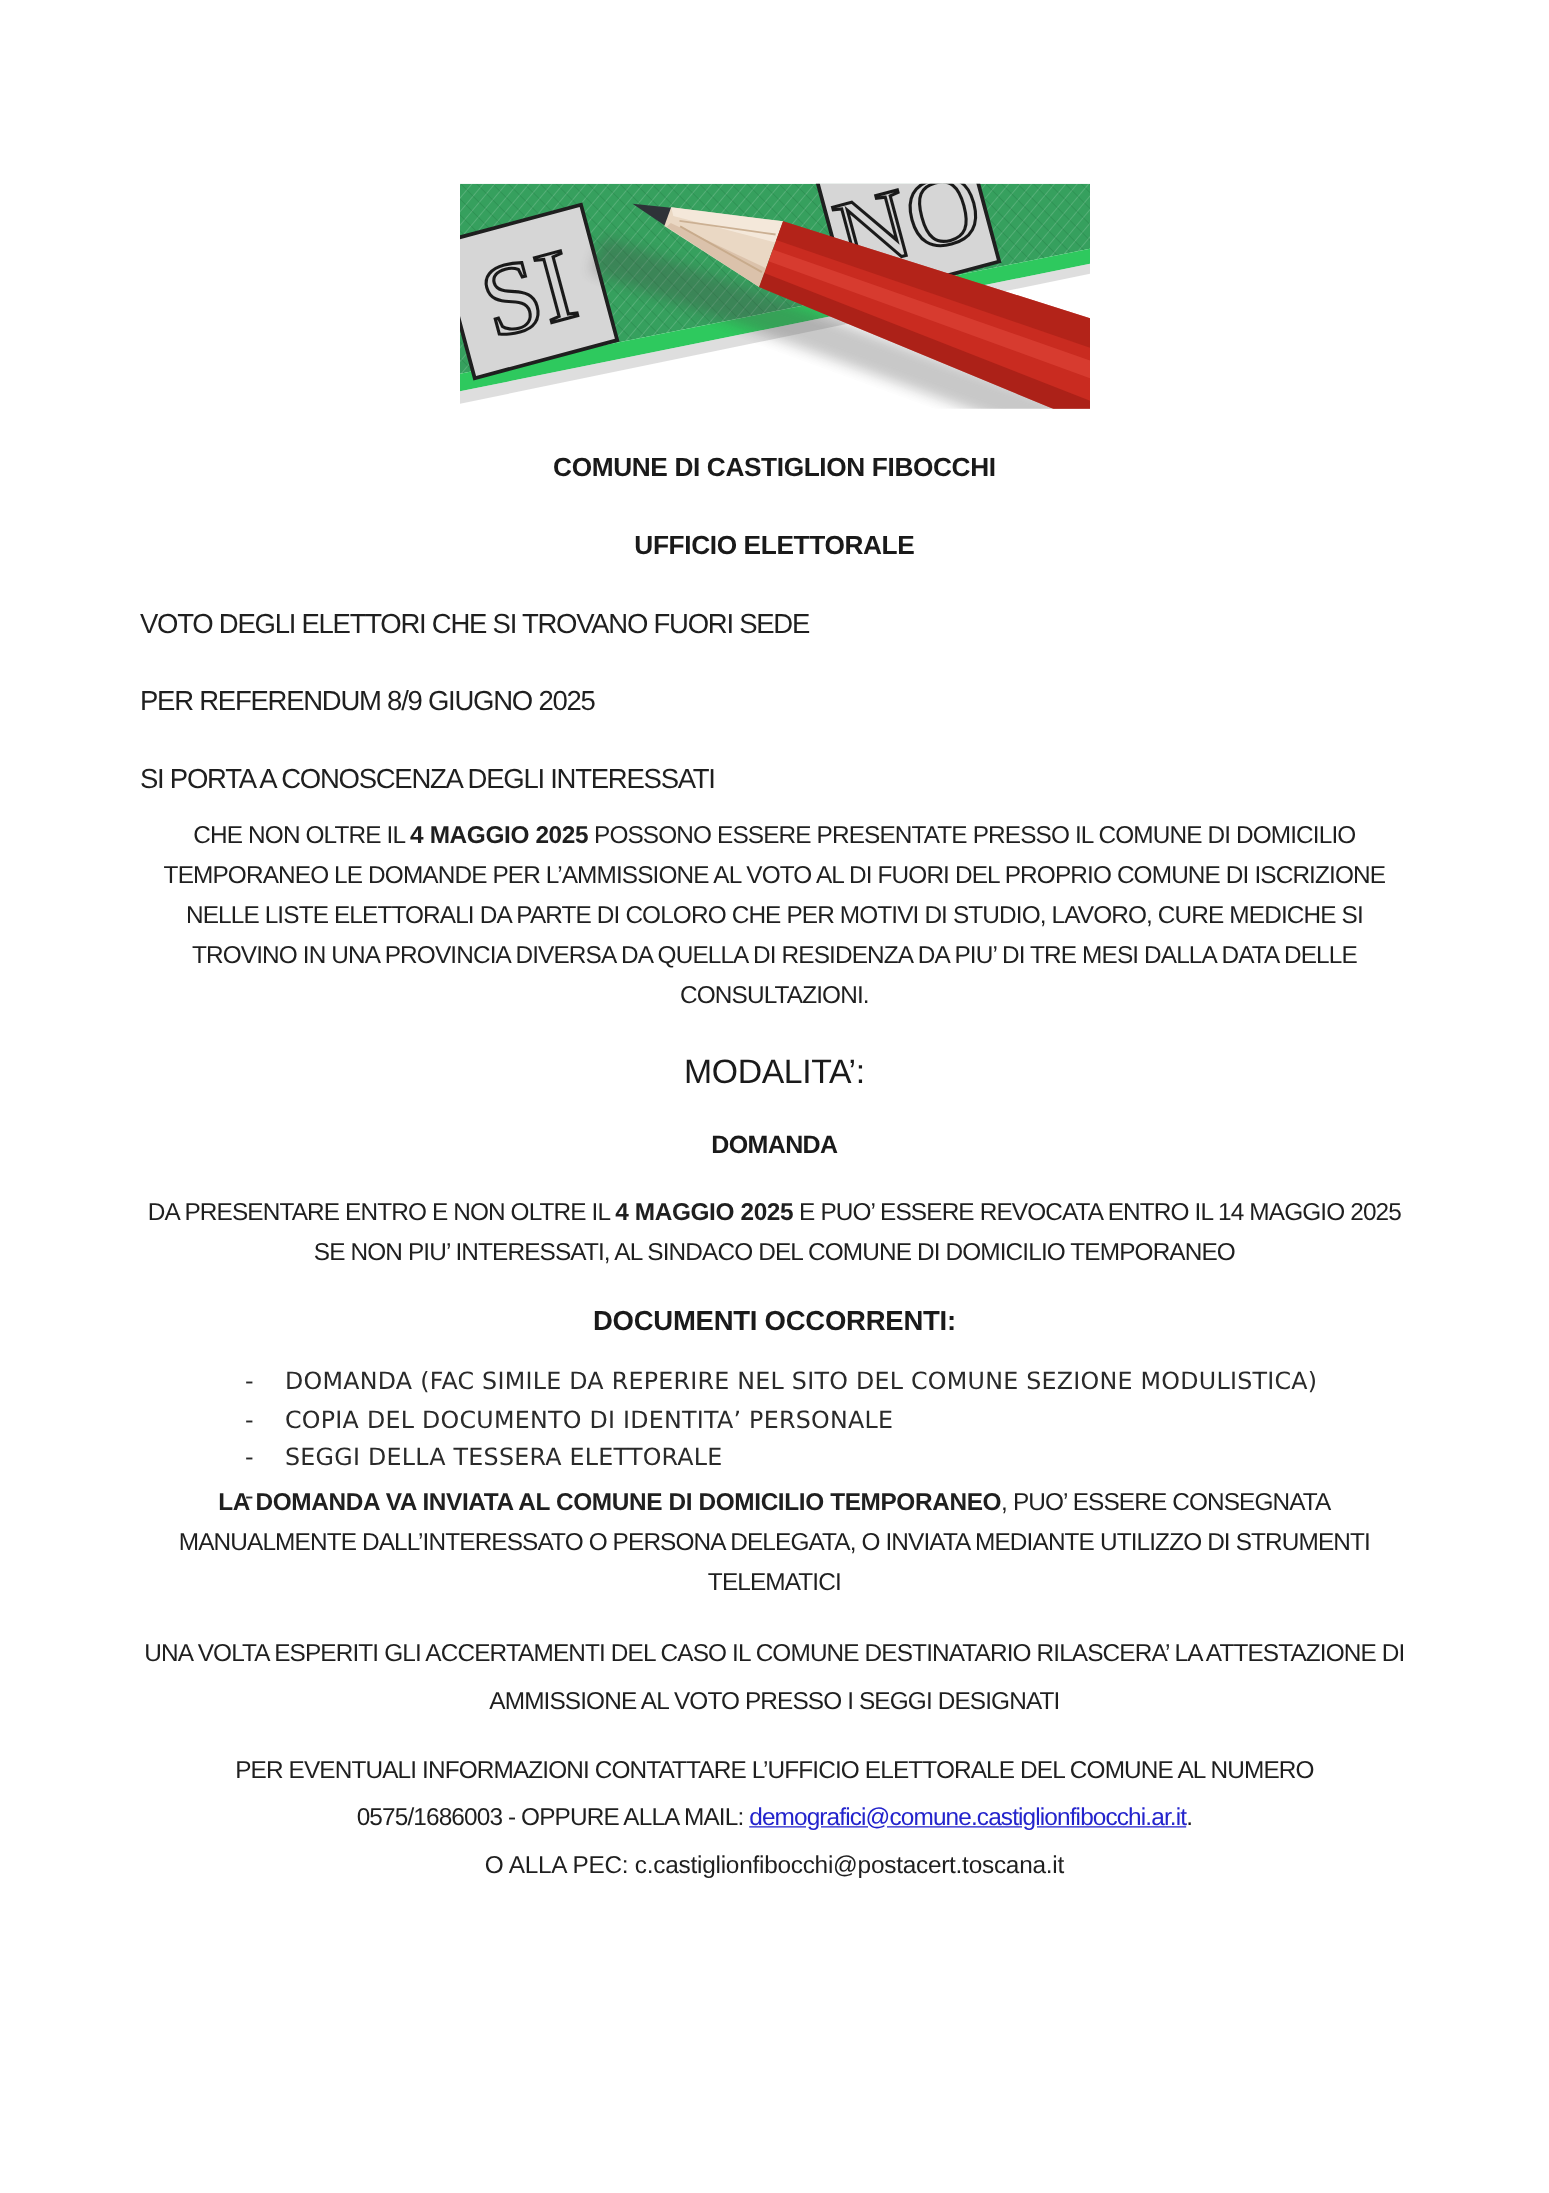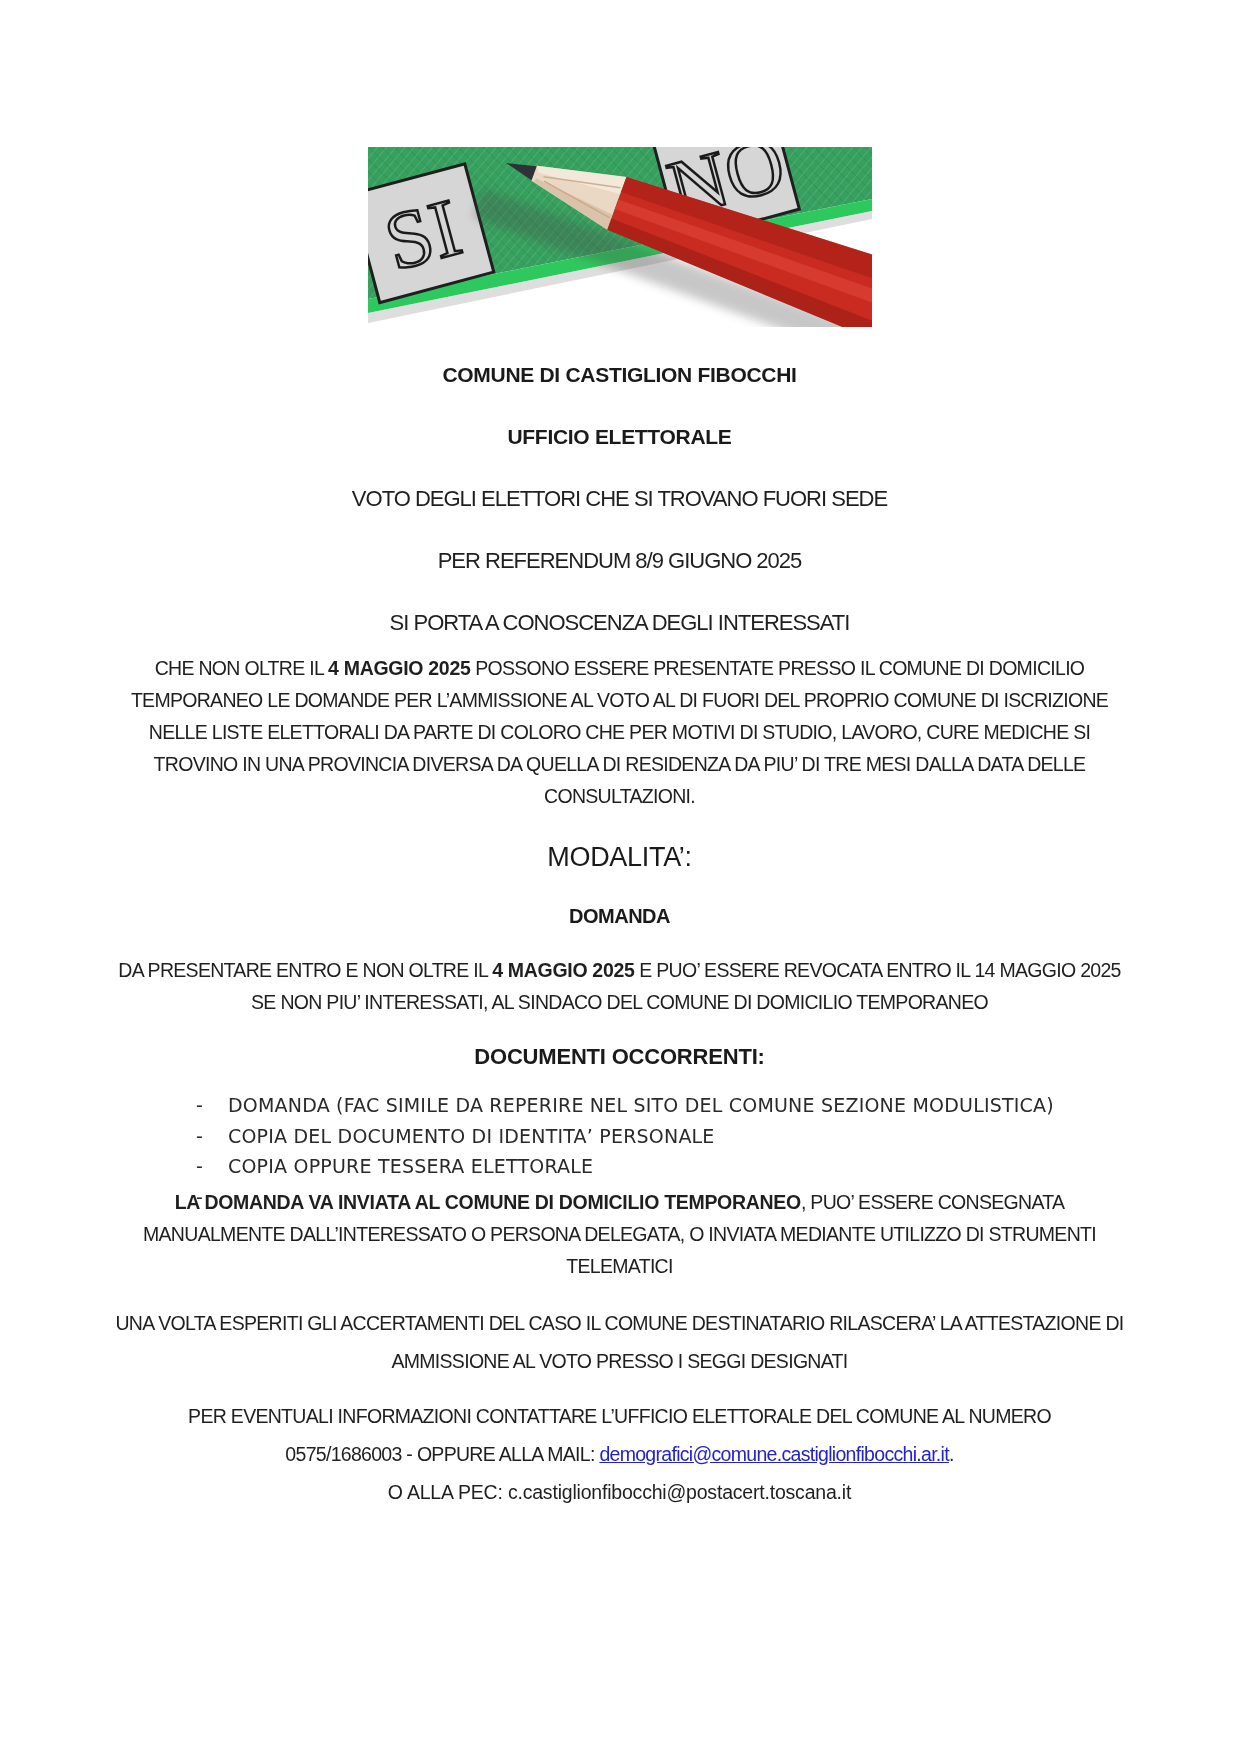--- a/index.html
+++ b/index.html
@@ -15,21 +15,21 @@
   .content{width:1015px;margin:0 auto;}
 
   
   .photo-wrap{width:504px;height:180px;margin:147px auto 0;position:relative;}
   .photo-wrap svg{display:block;}
 
   
   .h-bold{margin:0;text-align:center;font-size:21px;line-height:30px;font-weight:bold;letter-spacing:-0.3px;}
   .h1{margin-top:33px;text-align:center;}
   .h2{margin-top:32px;}
-  .h-cond{margin:32px 0 0;text-align:center;font-size:22px;line-height:30px;font-weight:normal;letter-spacing:-1px;color:#1f1f1f;}
+  .h-cond{margin:32px 0 0;font-size:22px;line-height:30px;font-weight:normal;letter-spacing:-1px;color:#1f1f1f;}
 
   
   .body-cond{margin:0;text-align:center;font-size:19.5px;line-height:32px;letter-spacing:-0.7px;color:#1f1f1f;}
   .intro{margin-top:14px;}
 
   .modalita{margin:26px 0 0;text-align:center;font-size:27px;line-height:38px;font-weight:normal;letter-spacing:-0.3px;}
   .domanda{margin:26px 0 0;text-align:center;font-size:20px;line-height:28px;font-weight:bold;letter-spacing:-0.5px;}
   .para2{margin-top:24px;}
   .documenti-title{margin:24px 0 0;text-align:center;font-size:22px;line-height:30px;font-weight:bold;letter-spacing:-0.2px;}
 
@@ -124,21 +124,21 @@
     <p class="modalita">MODALITA’:</p>
     <p class="domanda">DOMANDA</p>
 
     <p class="body-cond para2"><span>DA PRESENTARE ENTRO E NON OLTRE IL </span><b>4 MAGGIO 2025</b><span> E PUO’ ESSERE REVOCATA ENTRO IL 14 MAGGIO 2025 SE NON PIU’ INTERESSATI, AL SINDACO DEL COMUNE DI DOMICILIO TEMPORANEO</span></p>
 
     <p class="documenti-title">DOCUMENTI OCCORRENTI:</p>
 
     <ul class="doc-list">
       <li><span class="dash">-</span><span>DOMANDA (FAC SIMILE  DA REPERIRE NEL SITO DEL COMUNE SEZIONE MODULISTICA)</span></li>
       <li><span class="dash">-</span><span>COPIA DEL DOCUMENTO DI IDENTITA’ PERSONALE</span></li>
-      <li><span class="dash">-</span><span>COPIA OPPURE TESSERA ELETTORALE</span></li>
+      <li><span class="dash">-</span><span>SEGGI DELLA TESSERA ELETTORALE</span></li>
       <li><span class="dash">-</span></li>
     </ul>
 
     <p class="body-cond invio"><b>LA DOMANDA VA INVIATA AL COMUNE DI DOMICILIO  TEMPORANEO</b><span>, PUO’ ESSERE  CONSEGNATA MANUALMENTE DALL’INTERESSATO O PERSONA DELEGATA,  O INVIATA MEDIANTE UTILIZZO DI STRUMENTI TELEMATICI</span></p>
 
     <p class="body-cond attestazione">UNA VOLTA ESPERITI GLI ACCERTAMENTI DEL CASO IL COMUNE DESTINATARIO RILASCERA’ LA ATTESTAZIONE DI AMMISSIONE AL VOTO PRESSO I SEGGI DESIGNATI</p>
 
     <p class="body-cond contacts"><span>PER EVENTUALI INFORMAZIONI CONTATTARE L’UFFICIO ELETTORALE DEL COMUNE AL NUMERO</span><br>
       <span>0575/1686003 - OPPURE ALLA MAIL: </span><a class="email-link">demografici@comune.castiglionfibocchi.ar.it</a><span>.</span><br>
       <span class="pec-line">O ALLA PEC: c.castiglionfibocchi@postacert.toscana.it</span></p>

